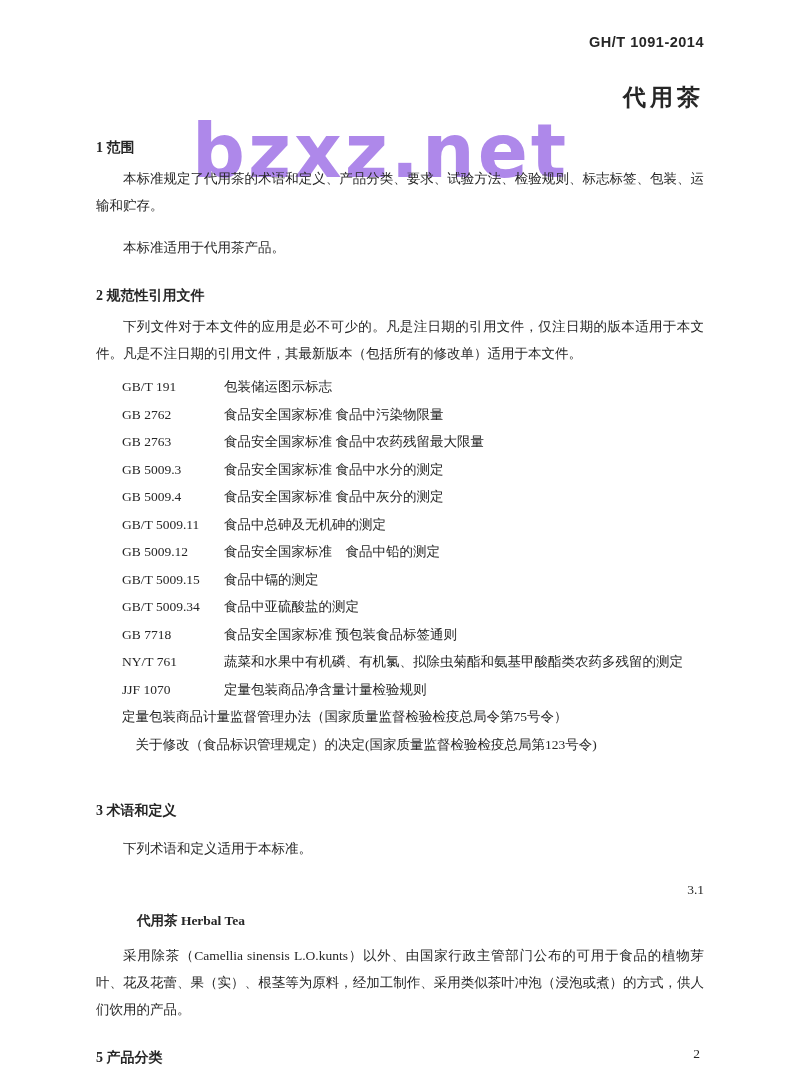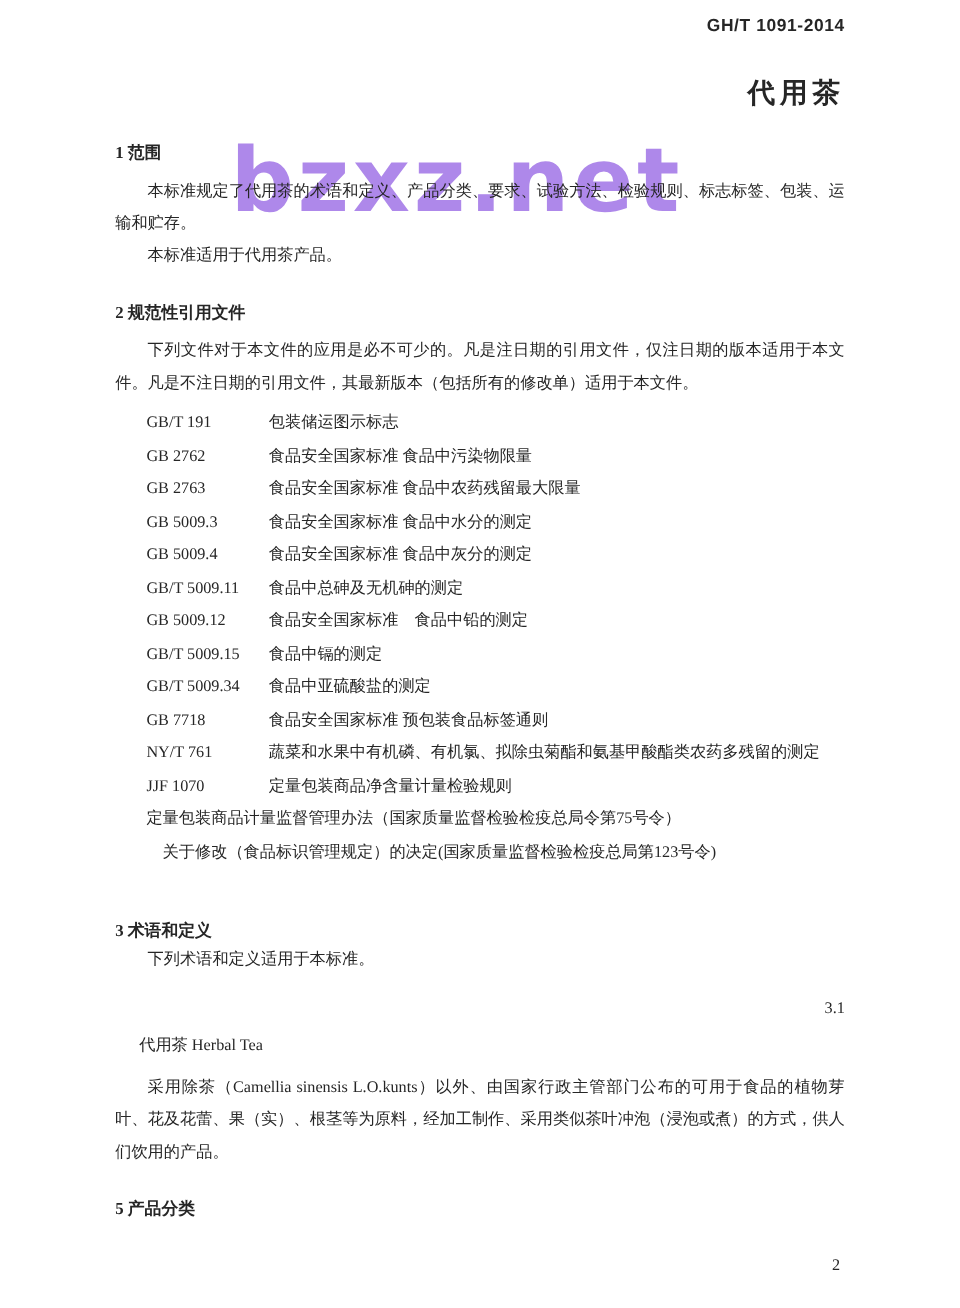--- a/index.html
+++ b/index.html
@@ -24,21 +24,21 @@
     font-weight: bold;
     letter-spacing: 3px;
     color: #6d28d9;
     opacity: 0.55;
     pointer-events: none;
     user-select: none;
   }
   .content {
     position: relative;
     z-index: 1;
-    padding: 14px 96px 0 96px;
+    padding: 34px 96px 0 96px;
   }
   .doc-code {
     text-align: right;
     font-size: 14.5px;
     font-weight: bold;
     letter-spacing: 0.5px;
     font-family: "Liberation Sans", sans-serif;
   }
   .doc-title {
     text-align: right;
@@ -53,21 +53,21 @@
     margin-top: 26px;
   }
   .sec-heading.gap-lg { margin-top: 44px; }
   .para {
     font-size: 13.5px;
     line-height: 27px;
     text-indent: 2em;
     text-align: justify;
     margin-top: 8px;
   }
-  .para.tight { margin-top: 0; }
+  .para.tight { margin-top: 15px; }
   .refs {
     margin-top: 6px;
     margin-left: 26px;
   }
   .ref-row {
     display: flex;
     font-size: 13.5px;
     line-height: 27.5px;
   }
   .ref-code {
@@ -81,22 +81,22 @@
   }
   .ref-extra.indent-1 { text-indent: 1em; }
   .sub-number {
     font-size: 13.5px;
     margin-top: 14px;
     line-height: 27px;
     text-align: right;
   }
   .term-line {
     font-size: 13.5px;
-    font-weight: normal;
-    margin-left: 20px;
+    font-weight: bold;
+    margin-left: 41px;
     line-height: 27px;
     margin-top: 4px;
   }
   .page-number {
     position: absolute;
     right: 100px;
     bottom: 28px;
     font-size: 13.5px;
     z-index: 1;
   }

